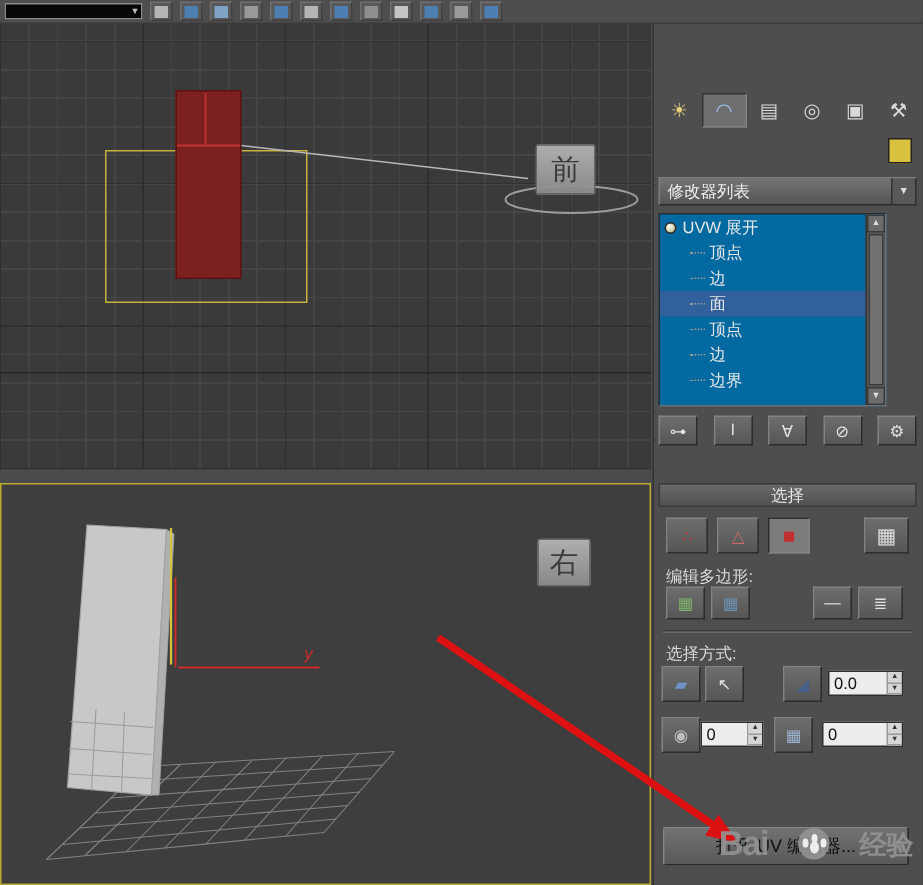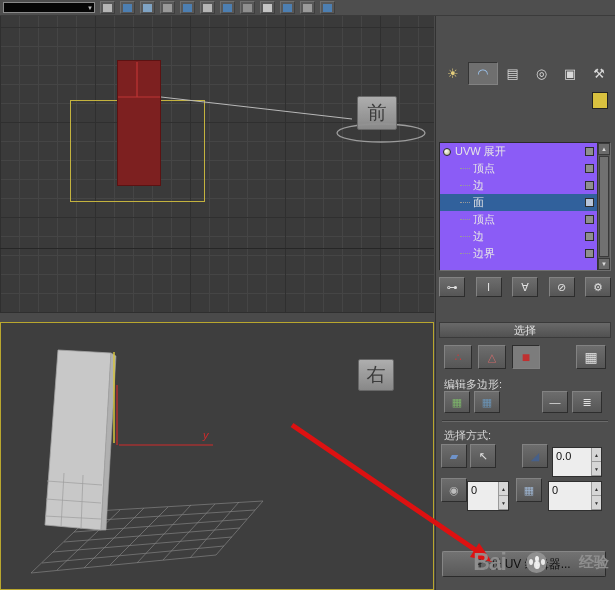--- a/index.html
+++ b/index.html
@@ -41,21 +41,21 @@
   .tab.active{background:#6f6f6f;border:1px solid;border-color:#343434 #828282 #828282 #343434;}
   .namefield{position:absolute;left:5px;top:76px;width:147px;height:17px;background:#5b5b5b;
              border:1px solid;border-color:#2e2e2e #707070 #707070 #2e2e2e;color:#fff;
              font-size:11px;line-height:15px;padding-left:4px;}
   .swatch{position:absolute;left:156px;top:76px;width:16px;height:17px;background:#d9c13f;border:1px solid #222;}
   .dropdown{position:absolute;left:3px;top:102px;width:172px;height:19px;display:flex;align-items:center;
             background:linear-gradient(#747474,#555);border:1px solid;border-color:#7f7f7f #2e2e2e #2e2e2e #7f7f7f;
             color:#eee;font-size:11px;padding-left:5px;}
   .dropdown .dbtn{margin-left:auto;width:16px;height:100%;background:#595959;border-left:1px solid #333;
                   display:flex;align-items:center;justify-content:center;font-size:7px;color:#ddd;}
-  .stack{position:absolute;left:3px;top:126px;width:172px;height:129px;background:#8b5cf6;overflow:hidden;
+  .stack{position:absolute;left:3px;top:126px;width:152px;height:129px;background:#0369a1;overflow:hidden;
          border:1px solid;border-color:#2b2b2b #6f6f6f #6f6f6f #2b2b2b;}
   .srow{display:flex;align-items:center;height:17px;width:158px;padding:0 4px 0 3px;font-size:11px;color:#e6e6e6;white-space:nowrap;}
   .srow.sub{padding-left:20px;}
   .srow.sub::before{content:"";width:10px;border-top:1px dotted #9a9a9a;margin-right:3px;flex:none;}
   .srow.sel{background:#31619c;}
   .bulb{width:8px;height:8px;border-radius:50%;flex:none;margin-right:4px;
         background:radial-gradient(circle at 35% 35%,#fff,#cbcba0 65%,#8f8f70);border:1px solid #2c2c2c;}
   .rsq{margin-left:auto;width:9px;height:9px;background:#8f8f8f;border:1px solid #2c2c2c;flex:none;}
   .sel .rsq{background:#b6c4da;}
   .sb{position:absolute;right:0;top:0;bottom:0;width:13px;background:#575757;border-left:1px solid #333;}
@@ -63,37 +63,37 @@
           font-size:6px;color:#ddd;display:flex;align-items:center;justify-content:center;}
   .sb .thumb{position:absolute;left:1px;right:1px;top:13px;bottom:13px;background:#717171;border:1px solid #3a3a3a;}
   .stackbtns{position:absolute;left:3px;top:261px;width:172px;height:21px;display:flex;justify-content:space-between;}
   .ibtn{min-width:26px;height:20px;display:flex;align-items:center;justify-content:center;font-size:11px;color:#e0e0e0;
         background:linear-gradient(#6d6d6d,#565656);border:1px solid;border-color:#828282 #2d2d2d #2d2d2d #828282;}
   .ibtn.pressed{background:#7c7c7c;border-color:#2d2d2d #828282 #828282 #2d2d2d;}
   .rhead{position:absolute;left:3px;width:172px;height:16px;display:flex;align-items:center;justify-content:center;
          background:linear-gradient(#696969,#515151);border:1px solid #3a3a3a;color:#e4e4e4;font-size:11px;}
   .plabel{position:absolute;font-size:11px;color:#d9d9d9;}
   .divider{position:absolute;left:6px;width:166px;height:2px;border-top:1px solid #3a3a3a;border-bottom:1px solid #6a6a6a;}
-  .spin{position:absolute;height:30px;background:#ededed;border:1px solid #2f2f2f;display:flex;}
+  .spin{position:absolute;height:17px;background:#ededed;border:1px solid #2f2f2f;display:flex;}
   .spin .val{flex:1;font-size:11px;color:#111;padding:2px 0 0 3px;}
   .spin .btns{width:10px;display:flex;flex-direction:column;border-left:1px solid #9a9a9a;}
   .spin .btns span{flex:1;background:#d6d6d6;font-size:5px;color:#333;display:flex;align-items:center;
                    justify-content:center;border-bottom:1px solid #9a9a9a;}
   .openbtn{position:absolute;left:6px;top:535px;width:164px;height:26px;border-radius:2px;
            background:linear-gradient(#727272,#595959);border:1px solid;border-color:#868686 #2b2b2b #2b2b2b #868686;
            color:#0e0e0e;font-size:12px;display:flex;align-items:center;justify-content:center;}
 
   
   #arrow-svg{position:absolute;left:0;top:0;width:615px;height:590px;z-index:50;pointer-events:none;}
   #wm{position:absolute;right:6px;bottom:14px;display:flex;align-items:center;gap:20px;color:#949494;z-index:60;opacity:.9;}
   #wm .lat{font-size:23px;font-weight:bold;letter-spacing:-1px;}
   #wm .paw{width:21px;height:21px;border-radius:50%;background:#949494;position:relative;flex:none;}
   #wm .paw i{position:absolute;left:8px;top:9px;width:6px;height:8px;background:#fff;border-radius:50%;
              box-shadow:-6px -3px 0 -1px #fff,6px -3px 0 -1px #fff,0 -6px 0 -1px #fff;}
-  #wm .cjk{font-size:15px;font-weight:bold;margin-left:12px;}
+  #wm .cjk{font-size:18px;font-weight:bold;}
 </style>
 </head>
 <body>
 
 <div id="app">
 
   <div id="toolbar">
     <div class="preset">
       <span class="caret">▼</span>
     </div>
@@ -207,20 +207,24 @@
       <div class="tab">
           <span>▣</span>
         </div>
       <div class="tab">
           <span>⚒</span>
         </div>
     </div>
 
     <div class="swatch"></div>
 
+    <div class="dropdown">
+      <span>修改器列表</span>
+      <span class="dbtn">▼</span>
+    </div>
 
     <div class="stack">
       <div class="srow">
         <span class="bulb"></span>
         <span class="slabel">UVW 展开</span>
         <span class="rsq"></span>
       </div>
       <div class="srow sub">
         <span class="slabel">顶点</span>
         <span class="rsq"></span>

